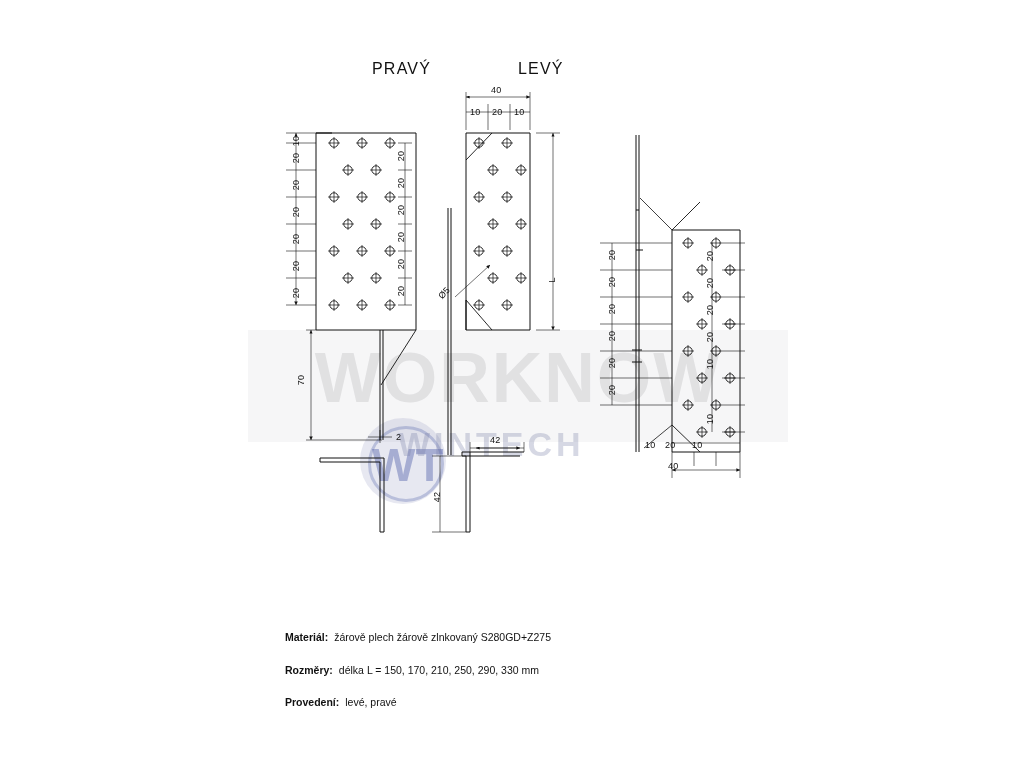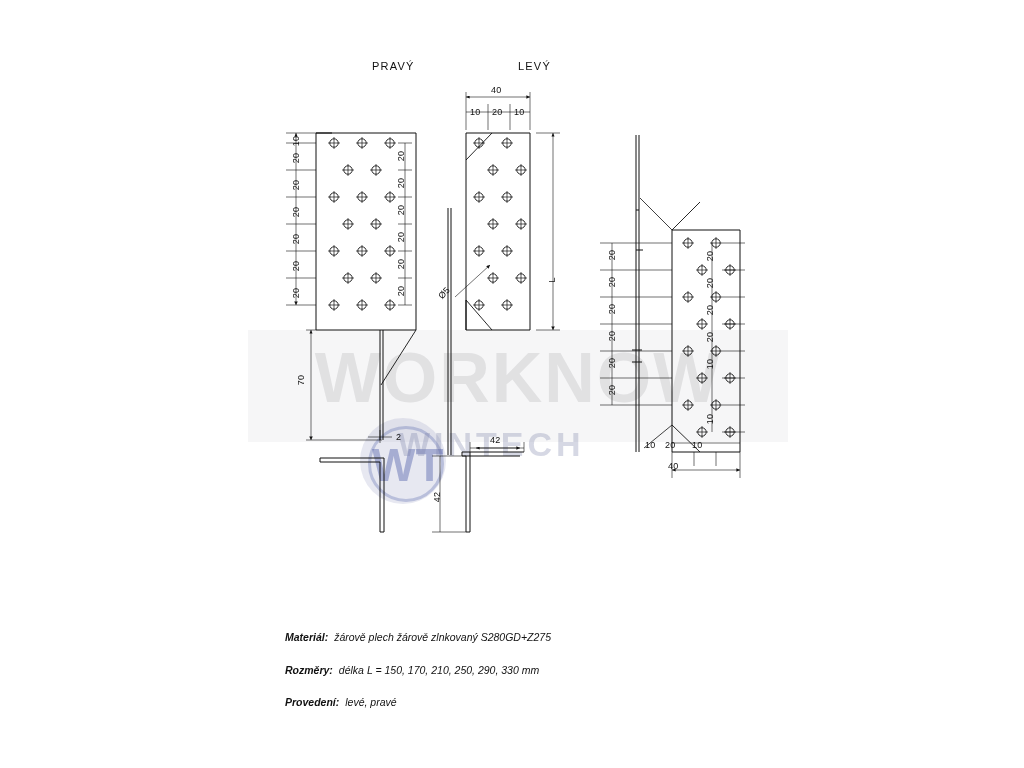--- a/index.html
+++ b/index.html
@@ -27,32 +27,32 @@
     width: 1024px;
     height: 768px;
   }
   .lbl {
     position: absolute;
     font-size: 9px;
     letter-spacing: 0.2px;
     color: #111;
     white-space: nowrap;
   }
-  .lbl.t11 { font-size: 11px; letter-spacing: 1.2px; padding-left: 36px; }
+  .lbl.t11 { font-size: 16px; letter-spacing: 1.2px; padding-left: 36px; }
   .lbl.rot { transform-origin: 50% 50%; }
   .notes {
     position: absolute;
     left: 285px;
     top: 632px;
     width: 600px;
     font-size: 10.5px;
     line-height: 1;
     color: #111;
   }
-  .notes .row { margin-bottom: 22px; display: flex; font-style: italic; }
+  .notes .row { margin-bottom: 22px; display: flex; }
   .notes .key { font-weight: bold; }
   .notes .val { margin-left: 6px; }
   .wm {
     position: absolute;
     left: 248px;
     top: 330px;
     width: 540px;
     height: 150px;
     pointer-events: none;
   }

